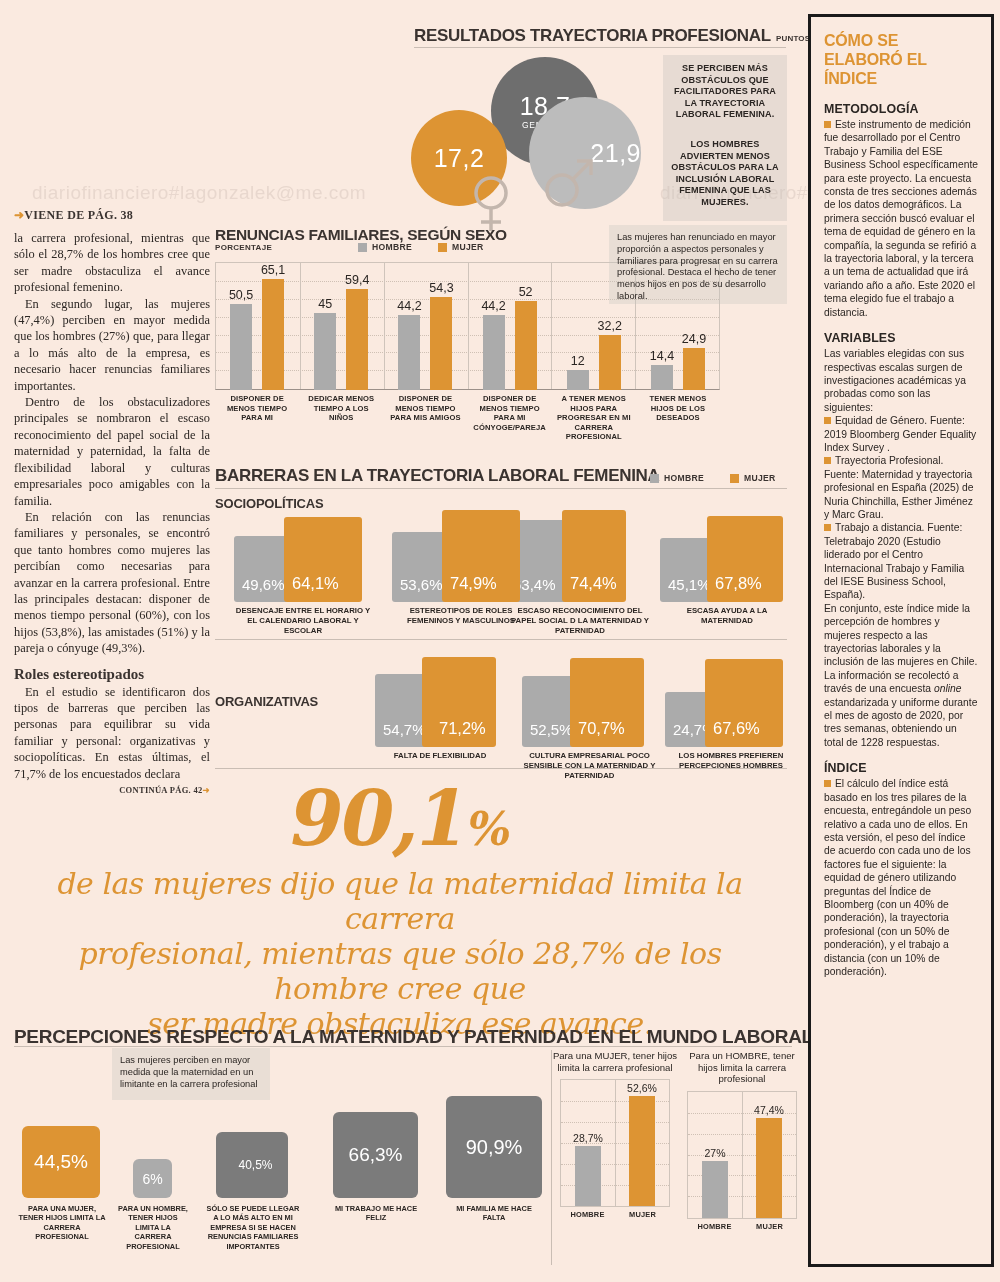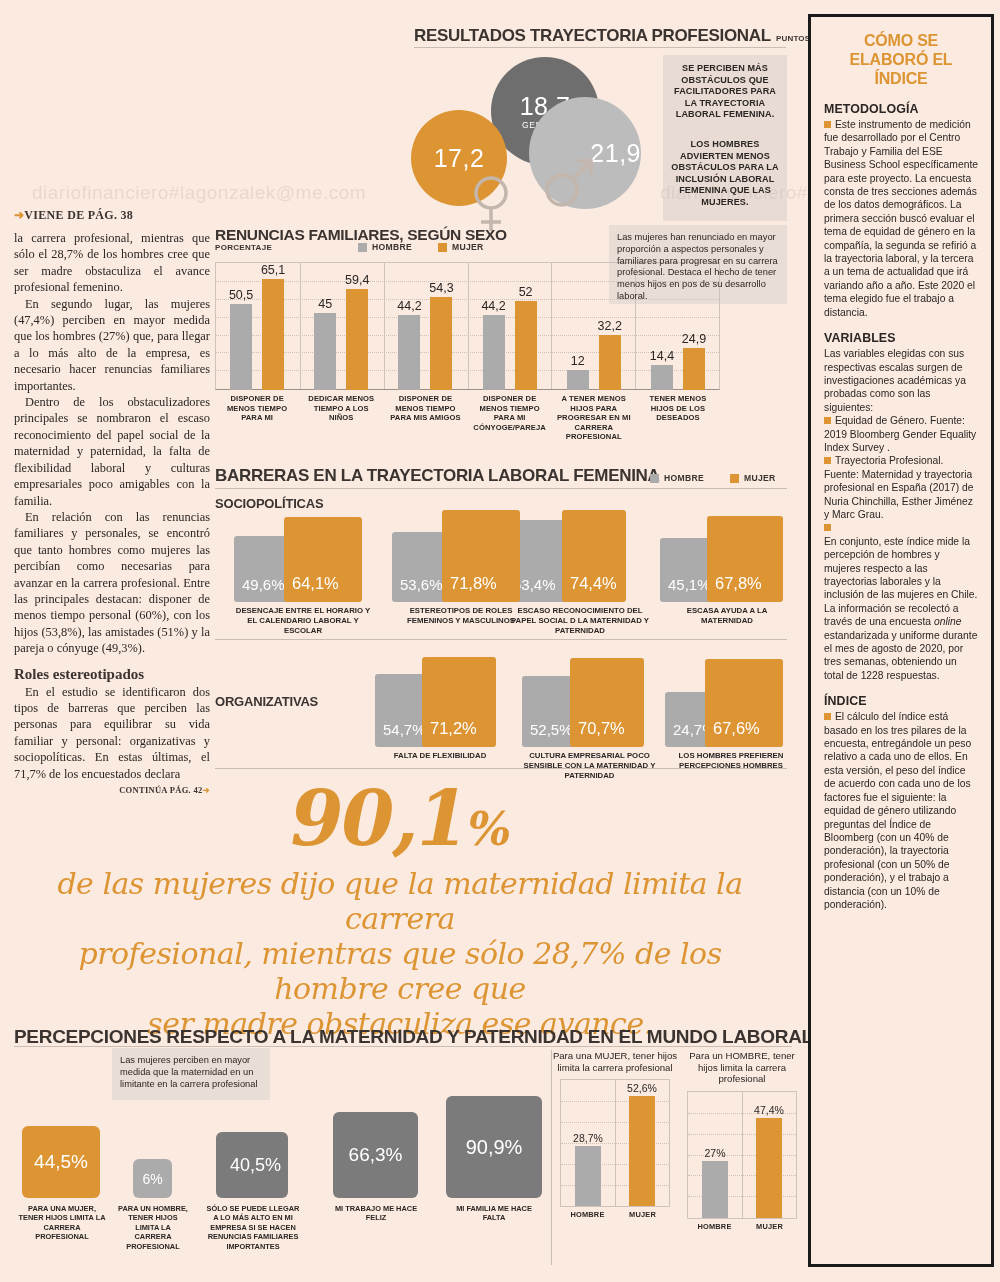--- a/index.html
+++ b/index.html
@@ -159,21 +159,21 @@
   .mini .maxis > div { flex: 1; text-align: center; font-size: 7.4px;
                        font-weight: bold; letter-spacing: .2px; color: #2b2623; }
 
   
   .side {
     position: absolute; left: 808px; top: 14px; width: 186px; height: 1253px;
     border: 3px solid #1a1a1a; background: #FAEAE0; padding: 14px 13px 10px;
     overflow: hidden;
   }
   .side h2 { font-size: 16px; font-weight: bold; color: #DD9433;
-             line-height: 19px; letter-spacing: -.2px; margin-bottom: 14px; text-align: center; }
+             line-height: 19px; letter-spacing: -.2px; margin-bottom: 14px; }
   .side h4 { font-size: 12.4px; font-weight: bold; color: #2b2623;
              letter-spacing: .1px; margin: 12px 0 2px; }
   .side p { font-size: 10.3px; line-height: 13.4px; color: #2b2623;
             text-align: left; }
   .side p i { font-style: italic; }
   .sq { display: inline-block; width: 7px; height: 7px;
         background: #DD9433; margin-right: 4px; }
 
   .vsep { position: absolute; background: #c9bdb4; }
 </style>
@@ -350,21 +350,21 @@
     </div>
     <div class="bg-cap">DESENCAJE ENTRE EL HORARIO Y EL CALENDARIO LABORAL Y ESCOLAR</div>
   </div>
 
   <div class="bgroup" style="left:392px; top:510px; width:138px;">
     <div class="bg-bars">
       <div class="bk h" style="width:62px; height:70px;">
         <span class="pv">53,6%</span>
         </div>
       <div class="bk m" style="left:50px; width:78px; height:92px;">
-        <span class="pv">71,8%</span>
+        <span class="pv">74,9%</span>
         </div>
     </div>
     <div class="bg-cap">ESTEREOTIPOS DE ROLES FEMENINOS Y MASCULINOS</div>
   </div>
 
   <div class="bgroup" style="left:505px; top:510px; width:150px;">
     <div class="bg-bars">
       <div class="bk h" style="width:70px; height:82px;">
         <span class="pv">63,4%</span>
         </div>
@@ -389,21 +389,21 @@
 
   <div class="rule" style="left:215px; top:639px; width:572px;"></div>
 
   <div class="cat-lab" style="left:215px; top:694px;">ORGANIZATIVAS</div>
 
   <div class="bgroup" style="left:375px; top:655px; width:130px;">
     <div class="bg-bars">
       <div class="bk h" style="width:56px; height:73px;">
         <span class="pv">54,7%</span>
         </div>
-      <div class="bk m" style="left:47px; width:74px; height:90px;">
+      <div class="bk m" style="left:47px; width:74px; height:90px;padding-left:9px;">
         <span class="pv">71,2%</span>
         </div>
     </div>
     <div class="bg-cap">FALTA DE FLEXIBILIDAD</div>
   </div>
 
   <div class="bgroup" style="left:522px; top:655px; width:135px;">
     <div class="bg-bars">
       <div class="bk h" style="width:58px; height:71px;">
         <span class="pv">52,5%</span>
@@ -449,21 +449,21 @@
     <span class="v" style="font-size:19px;">44,5%</span>
   </div>
   <div class="bcap" style="left:16px; top:1204px; width:92px;">PARA UNA MUJER, TENER HIJOS LIMITA LA CARRERA PROFESIONAL</div>
 
   <div class="bbar" style="left:133px; top:1159px; width:39px; height:39px; background:#ABABAB;">
     <span class="v" style="font-size:14px;">6%</span>
   </div>
   <div class="bcap" style="left:117px; top:1204px; width:72px;">PARA UN HOMBRE, TENER HIJOS LIMITA LA CARRERA PROFESIONAL</div>
 
   <div class="bbar" style="left:216px; top:1132px; width:72px; height:66px; background:#7B7B7B;">
-    <span class="v" style="font-size:18px;margin-left:7px;">40,5%</span>
+    <span class="v" style="font-size:12px;margin-left:7px;">40,5%</span>
   </div>
   <div class="bcap" style="left:206px; top:1204px; width:94px;">SÓLO SE PUEDE LLEGAR A LO MÁS ALTO EN MI EMPRESA SI SE HACEN RENUNCIAS FAMILIARES IMPORTANTES</div>
 
   <div class="bbar" style="left:333px; top:1112px; width:85px; height:86px; background:#7B7B7B;">
     <span class="v" style="font-size:19px;">66,3%</span>
   </div>
   <div class="bcap" style="left:329px; top:1204px; width:94px;">MI TRABAJO ME HACE FELIZ</div>
 
   <div class="bbar" style="left:446px; top:1096px; width:96px; height:102px; background:#7B7B7B;">
     <span class="v" style="font-size:20px;">90,9%</span>
@@ -539,24 +539,24 @@
     <p>
       <span class="sq"></span><span>Este instrumento de medición fue desarrollado por el Centro Trabajo y Familia del ESE Business School específicamente para este proyecto. La encuesta consta de tres secciones además de los datos demográficos. La primera sección buscó evaluar el tema de equidad de género en la compañía, la segunda se refirió a la trayectoria laboral, y la tercera a un tema de actualidad que irá variando año a año. Este 2020 el tema elegido fue el trabajo a distancia.</span>
     </p>
 
     <h4>VARIABLES</h4>
     <p>Las variables elegidas con sus respectivas escalas surgen de investigaciones académicas ya probadas como son las siguientes:</p>
     <p>
       <span class="sq"></span><span>Equidad de Género. Fuente: 2019 Bloomberg Gender Equality Index Survey .</span>
     </p>
     <p>
-      <span class="sq"></span><span>Trayectoria Profesional. Fuente: Maternidad y trayectoria profesional en España (2017) de Nuria Chinchilla, Esther Jiménez y Marc Grau.</span>
+      <span class="sq"></span><span>Trayectoria Profesional. Fuente: Maternidad y trayectoria profesional en España (2025) de Nuria Chinchilla, Esther Jiménez y Marc Grau.</span>
     </p>
     <p>
-      <span class="sq"></span>
+      <span class="sq"></span><span>Trabajo a distancia. Fuente: Teletrabajo 2020 (Estudio liderado por el Centro Internacional Trabajo y Familia del IESE Business School, España).</span>
     </p>
     <p>En conjunto, este índice mide la percepción de hombres y mujeres respecto a las trayectorias laborales y la inclusión de las mujeres en Chile.</p>
     <p>
       <span>La información se recolectó a través de una encuesta </span><i>online</i><span> estandarizada y uniforme durante el mes de agosto de 2020, por tres semanas, obteniendo un total de 1228 respuestas.</span>
     </p>
 
     <h4>ÍNDICE</h4>
     <p>
       <span class="sq"></span><span>El cálculo del índice está basado en los tres pilares de la encuesta, entregándole un peso relativo a cada uno de ellos. En esta versión, el peso del índice de acuerdo con cada uno de los factores fue el siguiente: la equidad de género utilizando preguntas del Índice de Bloomberg (con un 40% de ponderación), la trayectoria profesional (con un 50% de ponderación), y el trabajo a distancia (con un 10% de ponderación).</span>
     </p>

